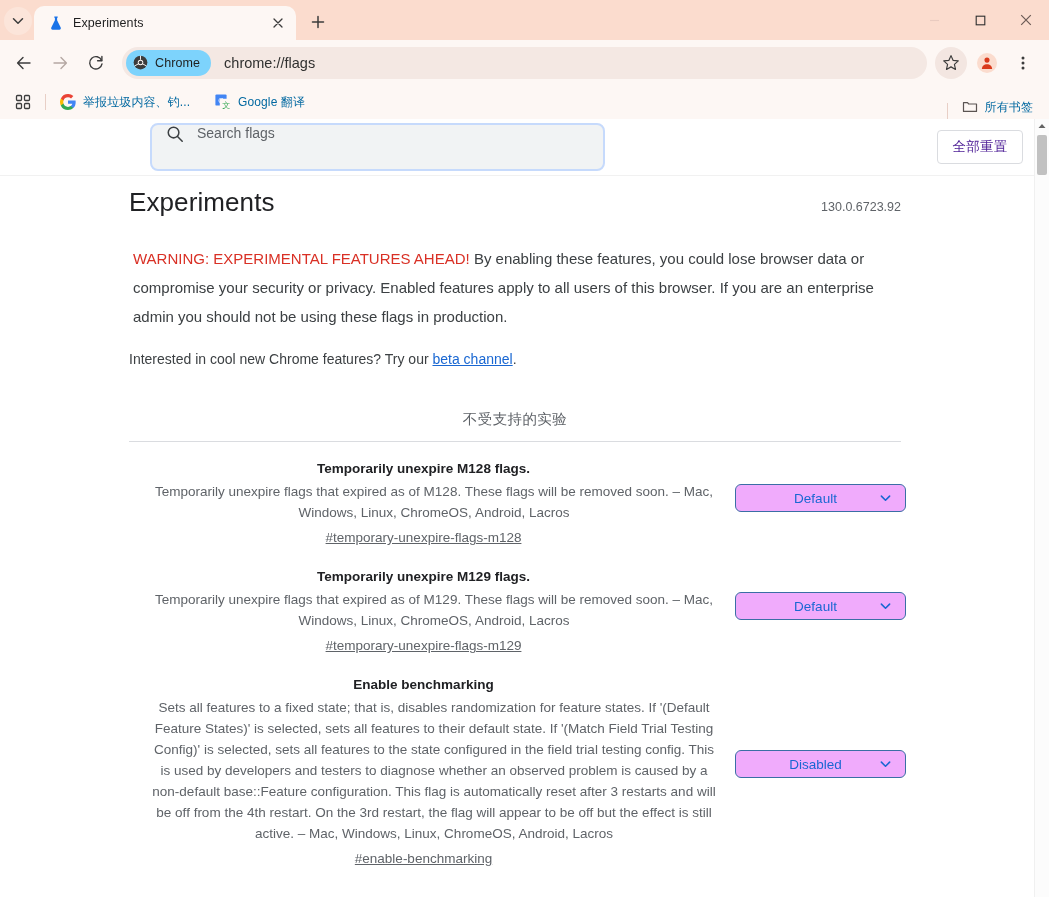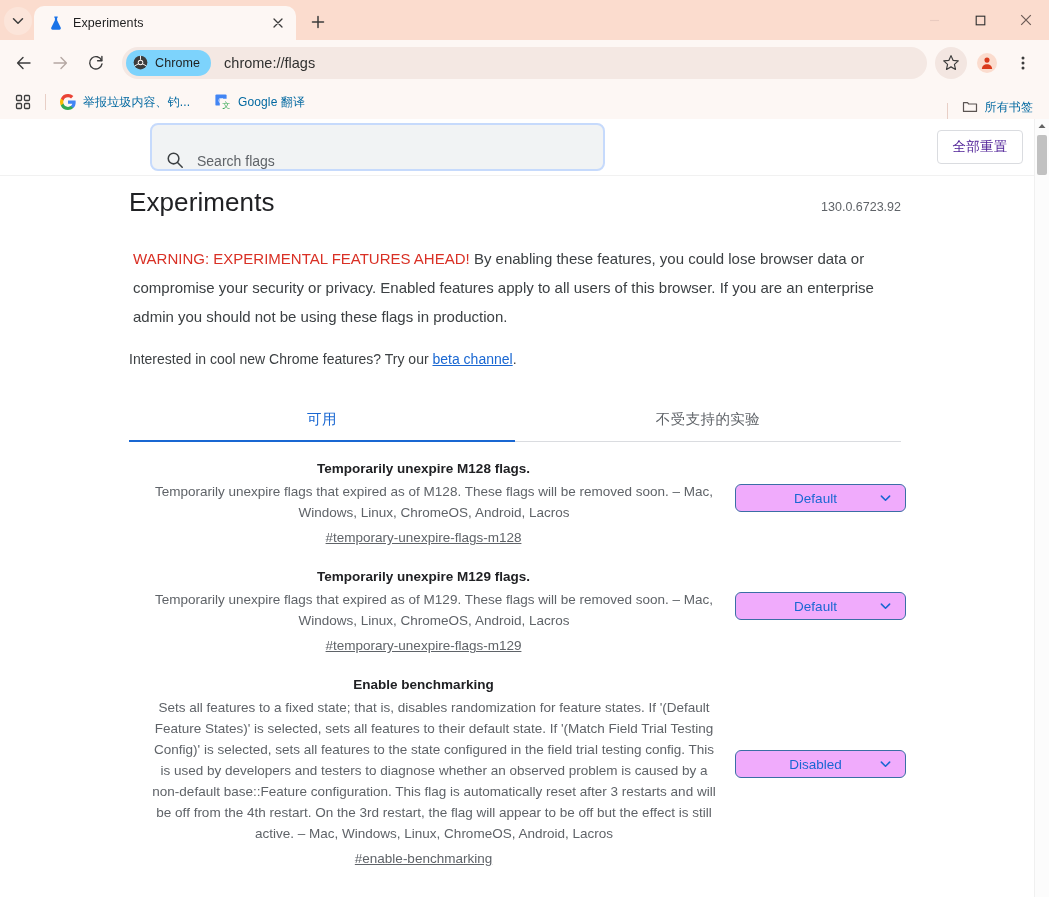--- a/index.html
+++ b/index.html
@@ -201,21 +201,21 @@
     align-items: center;
     padding: 0 26px 0 150px;
   }
   .search-wrap {
     width: 455px;
     height: 48px;
     background: #f1f3f4;
     border: 2px solid #c6dafc;
     border-radius: 8px;
     display: flex;
-    align-items: flex-end;
+    align-items: flex-start;
     padding: 0 14px;
     flex: 0 0 auto;
   }
   .search-icon { flex: 0 0 18px; margin-right: 13px; display:block; }
   .search-input {
     border: none;
     outline: none;
     background: transparent;
     font-family: "Liberation Sans", sans-serif;
     font-size: 14px;
@@ -575,21 +575,20 @@
 
         <p class="warning-p">
           <span class="warning-strong">WARNING: EXPERIMENTAL FEATURES AHEAD!</span><span> By enabling these features, you could lose browser data or compromise your security or privacy. Enabled features apply to all users of this browser. If you are an enterprise admin you should not be using these flags in production.</span>
         </p>
 
         <p class="beta-p">
           <span>Interested in cool new Chrome features? Try our </span><a class="beta-link">beta channel</a><span>.</span>
         </p>
 
         <div class="tabs">
-          <div class="flag-tab active">可用</div>
           <div class="flag-tab">不受支持的实验</div>
         </div>
 
         <div class="flag-list">
 
           <div class="flag">
             <div class="flag-text">
               <div class="flag-name">Temporarily unexpire M128 flags.</div>
               <div class="flag-desc">Temporarily unexpire flags that expired as of M128. These flags will be removed soon. – Mac, Windows, Linux, ChromeOS, Android, Lacros</div>
               <a class="flag-hash">#temporary-unexpire-flags-m128</a>

